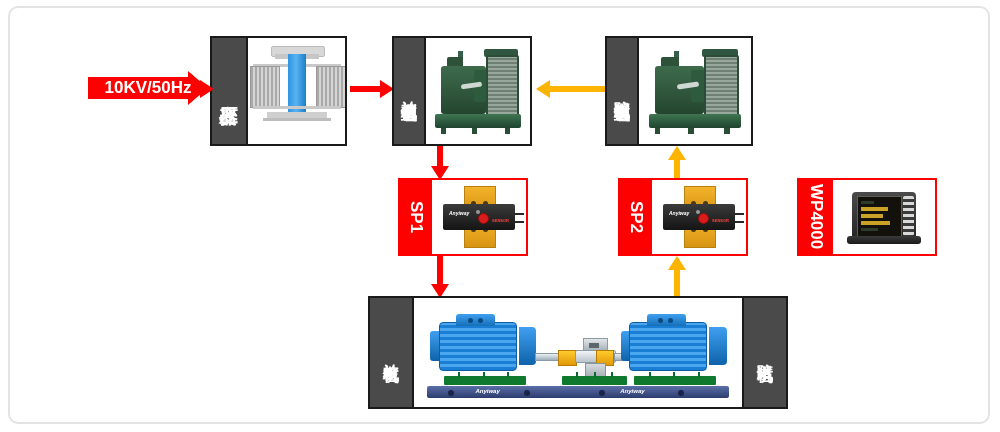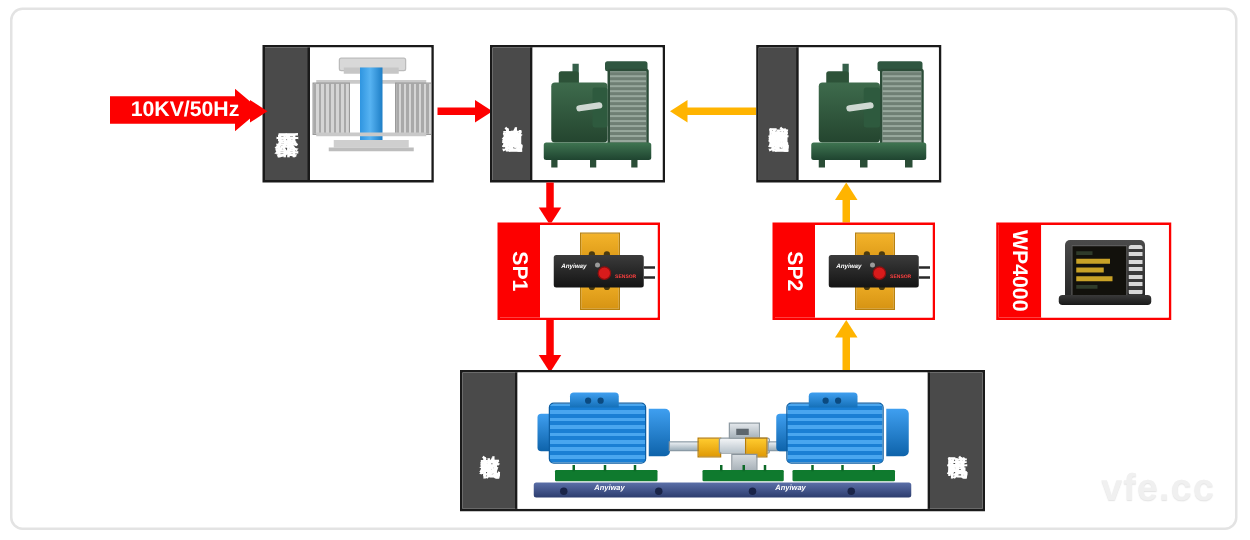--- a/index.html
+++ b/index.html
@@ -413,15 +413,14 @@
         </div>
 
       </div>
     </div>
 
     <div class="vlabel dark" style="width:44px;border-right:none;border-left:2px solid #1a1a1a;">
       <span style="font-size:16px;">陪试电机</span>
     </div>
   </div>
 
-  <div id="watermark">vfe.cc</div>
 
 </div>
 
 </body></html>

